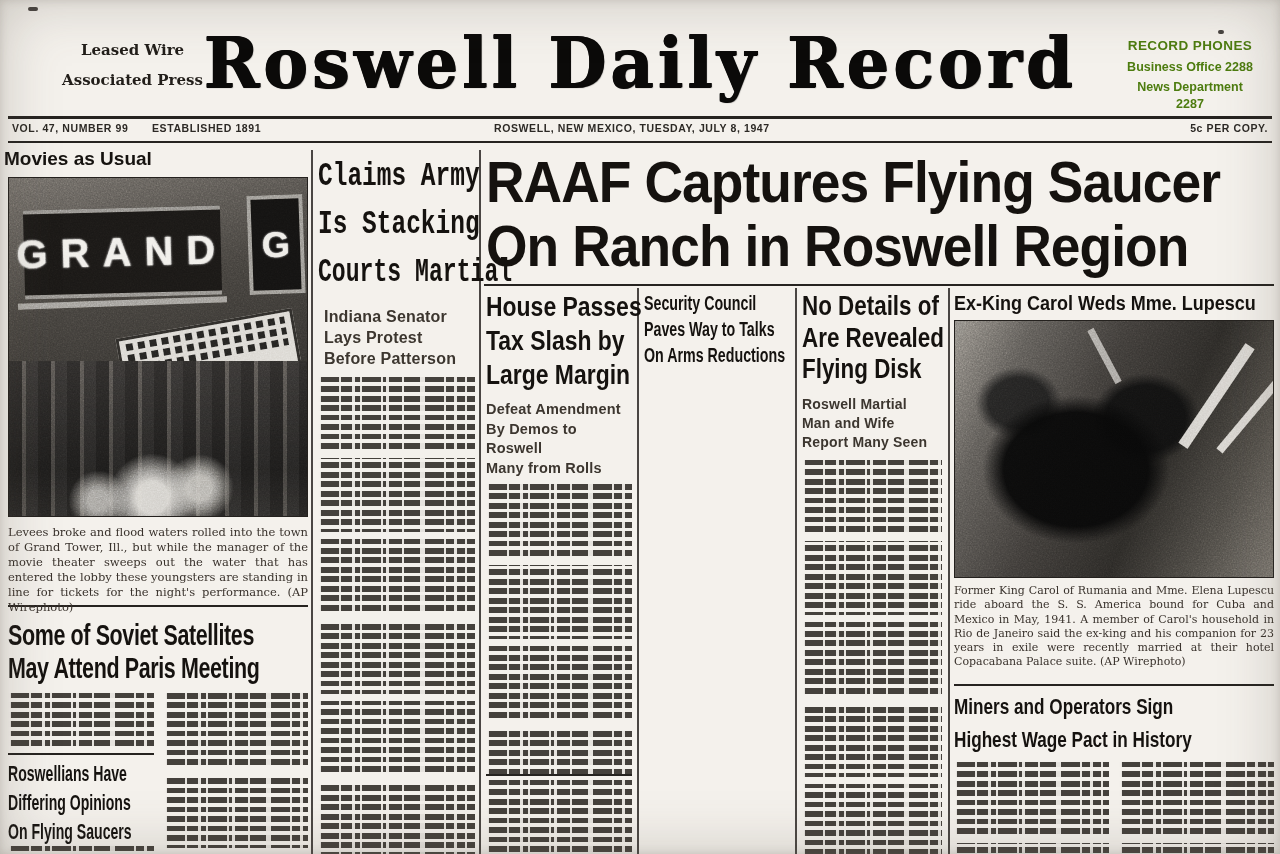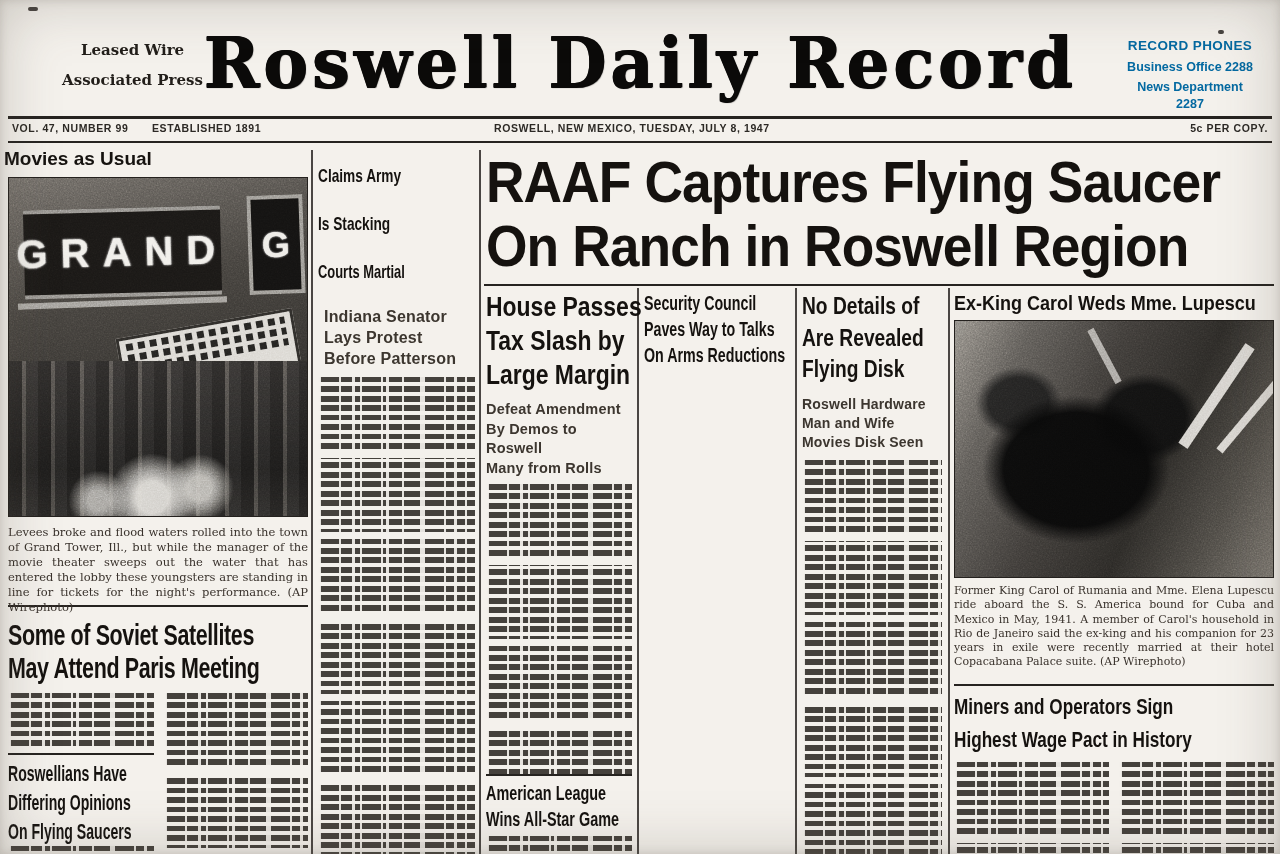--- a/index.html
+++ b/index.html
@@ -26,21 +26,21 @@
   
   .wire{font-family:"DejaVu Serif",serif;font-weight:bold;font-size:15px;
         text-align:center;color:#221e1a;filter:blur(.35px);line-height:1.1;}
   .wire div{margin-bottom:13px;}
   .mast-title{
     font-family:"DejaVu Serif",serif;font-weight:bold;font-size:67px;
     letter-spacing:4px;text-align:center;color:#0b0a09;line-height:90px;
     text-shadow:1px 0 0 #0b0a09,0 1px 0 #0b0a09,1px 1px 1px rgba(0,0,0,.6);
     transform:scaleY(1.04);white-space:nowrap;
   }
-  .phones{font-weight:bold;text-align:center;color:#0369a1;filter:blur(.3px);}
+  .phones{font-weight:bold;text-align:center;color:#4d7c0f;filter:blur(.3px);}
   .phones .p-t{font-size:13.5px;letter-spacing:.4px;margin-bottom:7px;}
   .phones .p-l{font-size:12.5px;margin-bottom:6px;}
   
   .dl{font-size:10.5px;font-weight:bold;color:#2c2925;letter-spacing:.6px;
       filter:blur(.45px);white-space:nowrap;}
   
   .hl{font-weight:700;color:var(--ink);}
   .cx{display:inline-block;white-space:nowrap;transform-origin:0 50%;}
   .sx92{transform:scaleX(.92);} .sx85{transform:scaleX(.85);}
   .sx80{transform:scaleX(.80);} .sx78{transform:scaleX(.78);}
@@ -201,21 +201,21 @@
           <div><span class="cx sx64">Differing Opinions</span></div>
           <div><span class="cx sx64">On Flying Saucers</span></div>
         </div>
         <div class="ft" style="flex:1;"></div>
       </div>
       <div class="ft" style="width:146px;"></div>
     </div>
   </div>
 
   <div class="abs" style="left:318px;top:150px;width:157px;height:704px;display:flex;flex-direction:column;">
-    <div class="hl ink-soft" style="font-size:19px;line-height:48px;padding-top:2px;">
+    <div class="hl ink-soft" style="font-size:34px;line-height:48px;padding-top:2px;font-family:Liberation Mono, monospace;">
       <div><span class="cx sx72">Claims Army</span></div>
       <div><span class="cx sx72">Is Stacking</span></div>
       <div><span class="cx sx68">Courts Martial</span></div>
     </div>
     <div class="subhead" style="margin-top:10px;padding-left:6px;font-size:16px;line-height:21px;">
       <div>Indiana Senator</div>
       <div>Lays Protest</div>
       <div>Before Patterson</div>
     </div>
     <div class="ft" style="margin-top:8px;flex:1;"></div>
@@ -227,46 +227,42 @@
       <div><span class="cx sx85">Tax Slash by</span></div>
       <div><span class="cx sx85">Large Margin</span></div>
     </div>
     <div class="subhead" style="margin-top:8px;font-size:14.5px;line-height:19.5px;">
       <div>Defeat Amendment</div>
       <div>By Demos to Roswell</div>
       <div>Many from Rolls</div>
     </div>
     <div class="ft" style="margin-top:6px;height:290px;"></div>
     <div class="hrule"></div>
-    <div class="hl ink-soft" style="margin-top:4px;font-size:20px;line-height:26px;">
-      <div><span class="cx sx72">American League</span></div>
-      <div><span class="cx sx72">Wins All-Star Game</span></div>
-    </div>
     <div class="ft" style="margin-top:4px;flex:1;"></div>
   </div>
 
   <div class="abs" style="left:644px;top:290px;width:145px;height:564px;display:flex;flex-direction:row;">
     <div class="hl" style="font-size:19.5px;line-height:26px;filter:blur(.35px);">
       <div><span class="cx sx73">Security Council</span></div>
       <div><span class="cx sx73">Paves Way to Talks</span></div>
       <div><span class="cx sx73">On Arms Reductions</span></div>
     </div>
     <div class="ft" style="margin-top:10px;flex:1;"></div>
   </div>
 
   <div class="abs" style="left:802px;top:290px;width:140px;height:564px;display:flex;flex-direction:column;">
-    <div class="hl ink-soft" style="font-size:24px;line-height:31.5px;">
+    <div class="hl ink-soft" style="font-size:28px;line-height:31.5px;">
       <div><span class="cx sx80">No Details of</span></div>
       <div><span class="cx sx80">Are Revealed</span></div>
       <div><span class="cx sx80">Flying Disk</span></div>
     </div>
     <div class="subhead" style="margin-top:10px;font-size:14px;line-height:19px;">
-      <div>Roswell Hardware</div>
+      <div>Roswell Martial</div>
       <div>Man and Wife</div>
-      <div>Movies Disk Seen</div>
+      <div>Report Many Seen</div>
     </div>
     <div class="ft" style="margin-top:8px;flex:1;"></div>
   </div>
 
   <div class="abs" style="left:954px;top:290px;width:320px;height:564px;display:flex;flex-direction:column;">
     <div class="hl" style="font-size:20px;line-height:26px;filter:blur(.3px);">
       <span class="cx sx90">Ex-King Carol Weds Mme. Lupescu</span>
     </div>
 
     <div id="photo-carol" class="photo" style="margin-top:4px;height:256px;">

